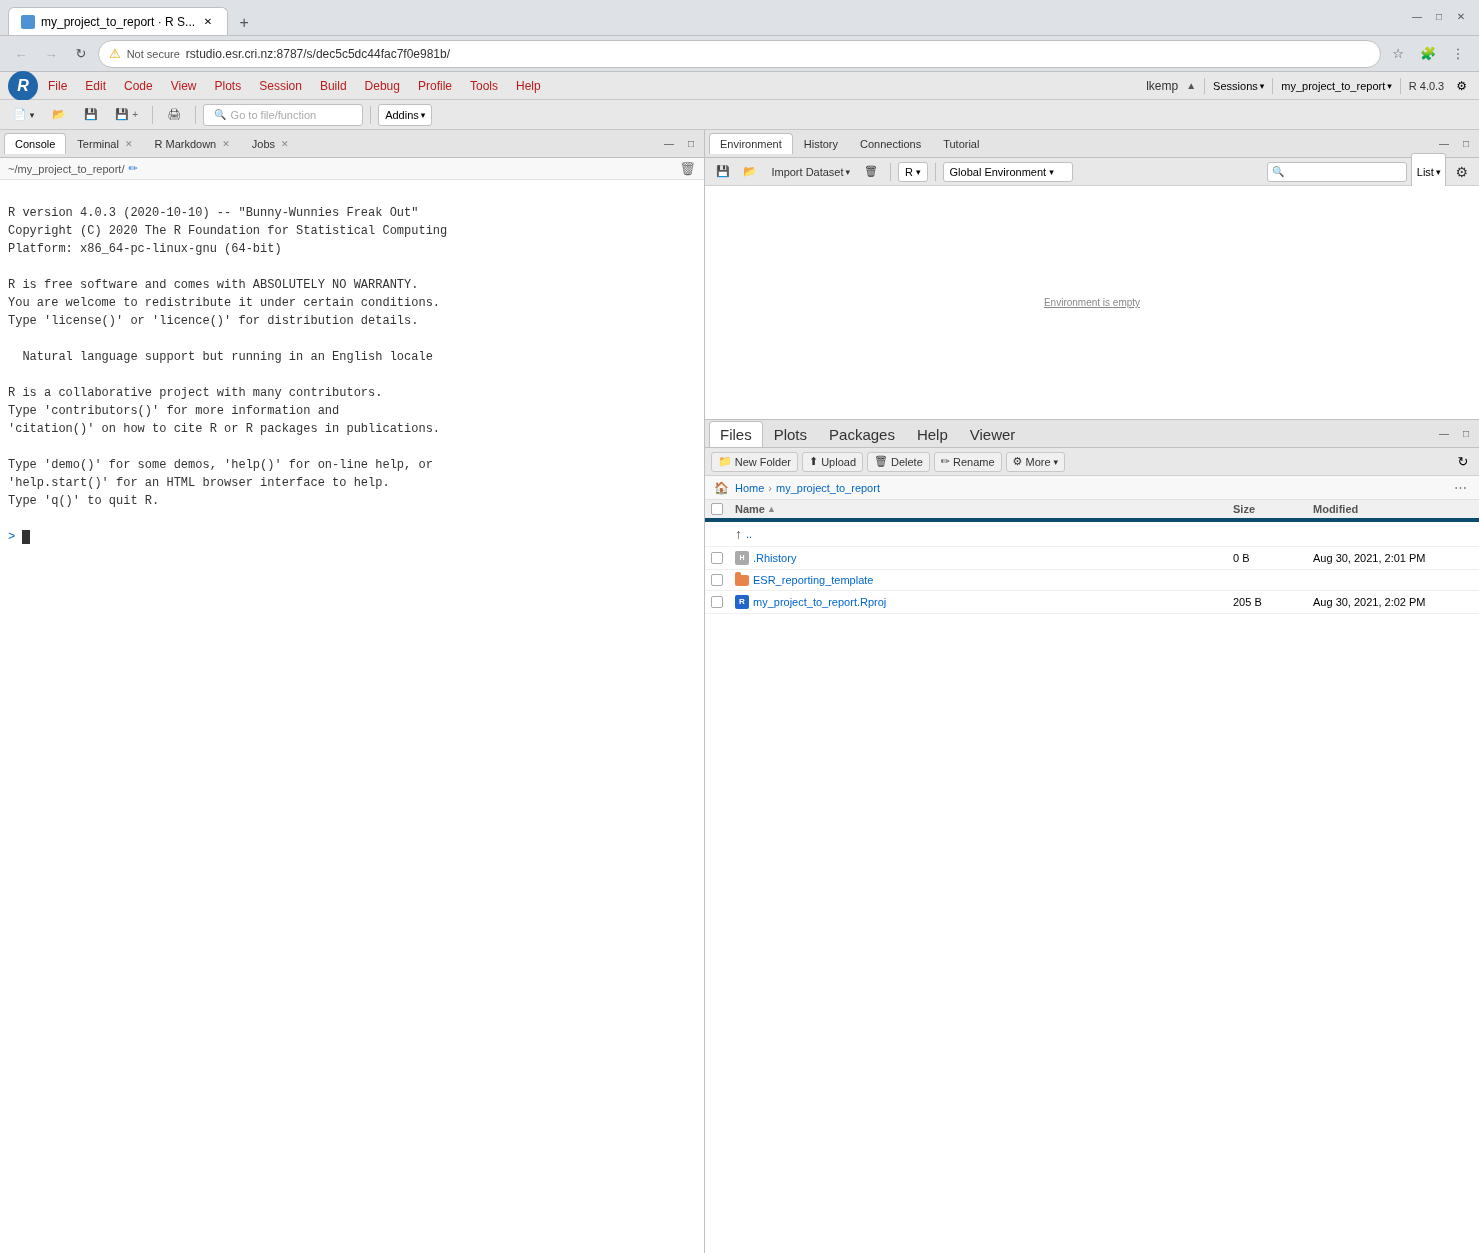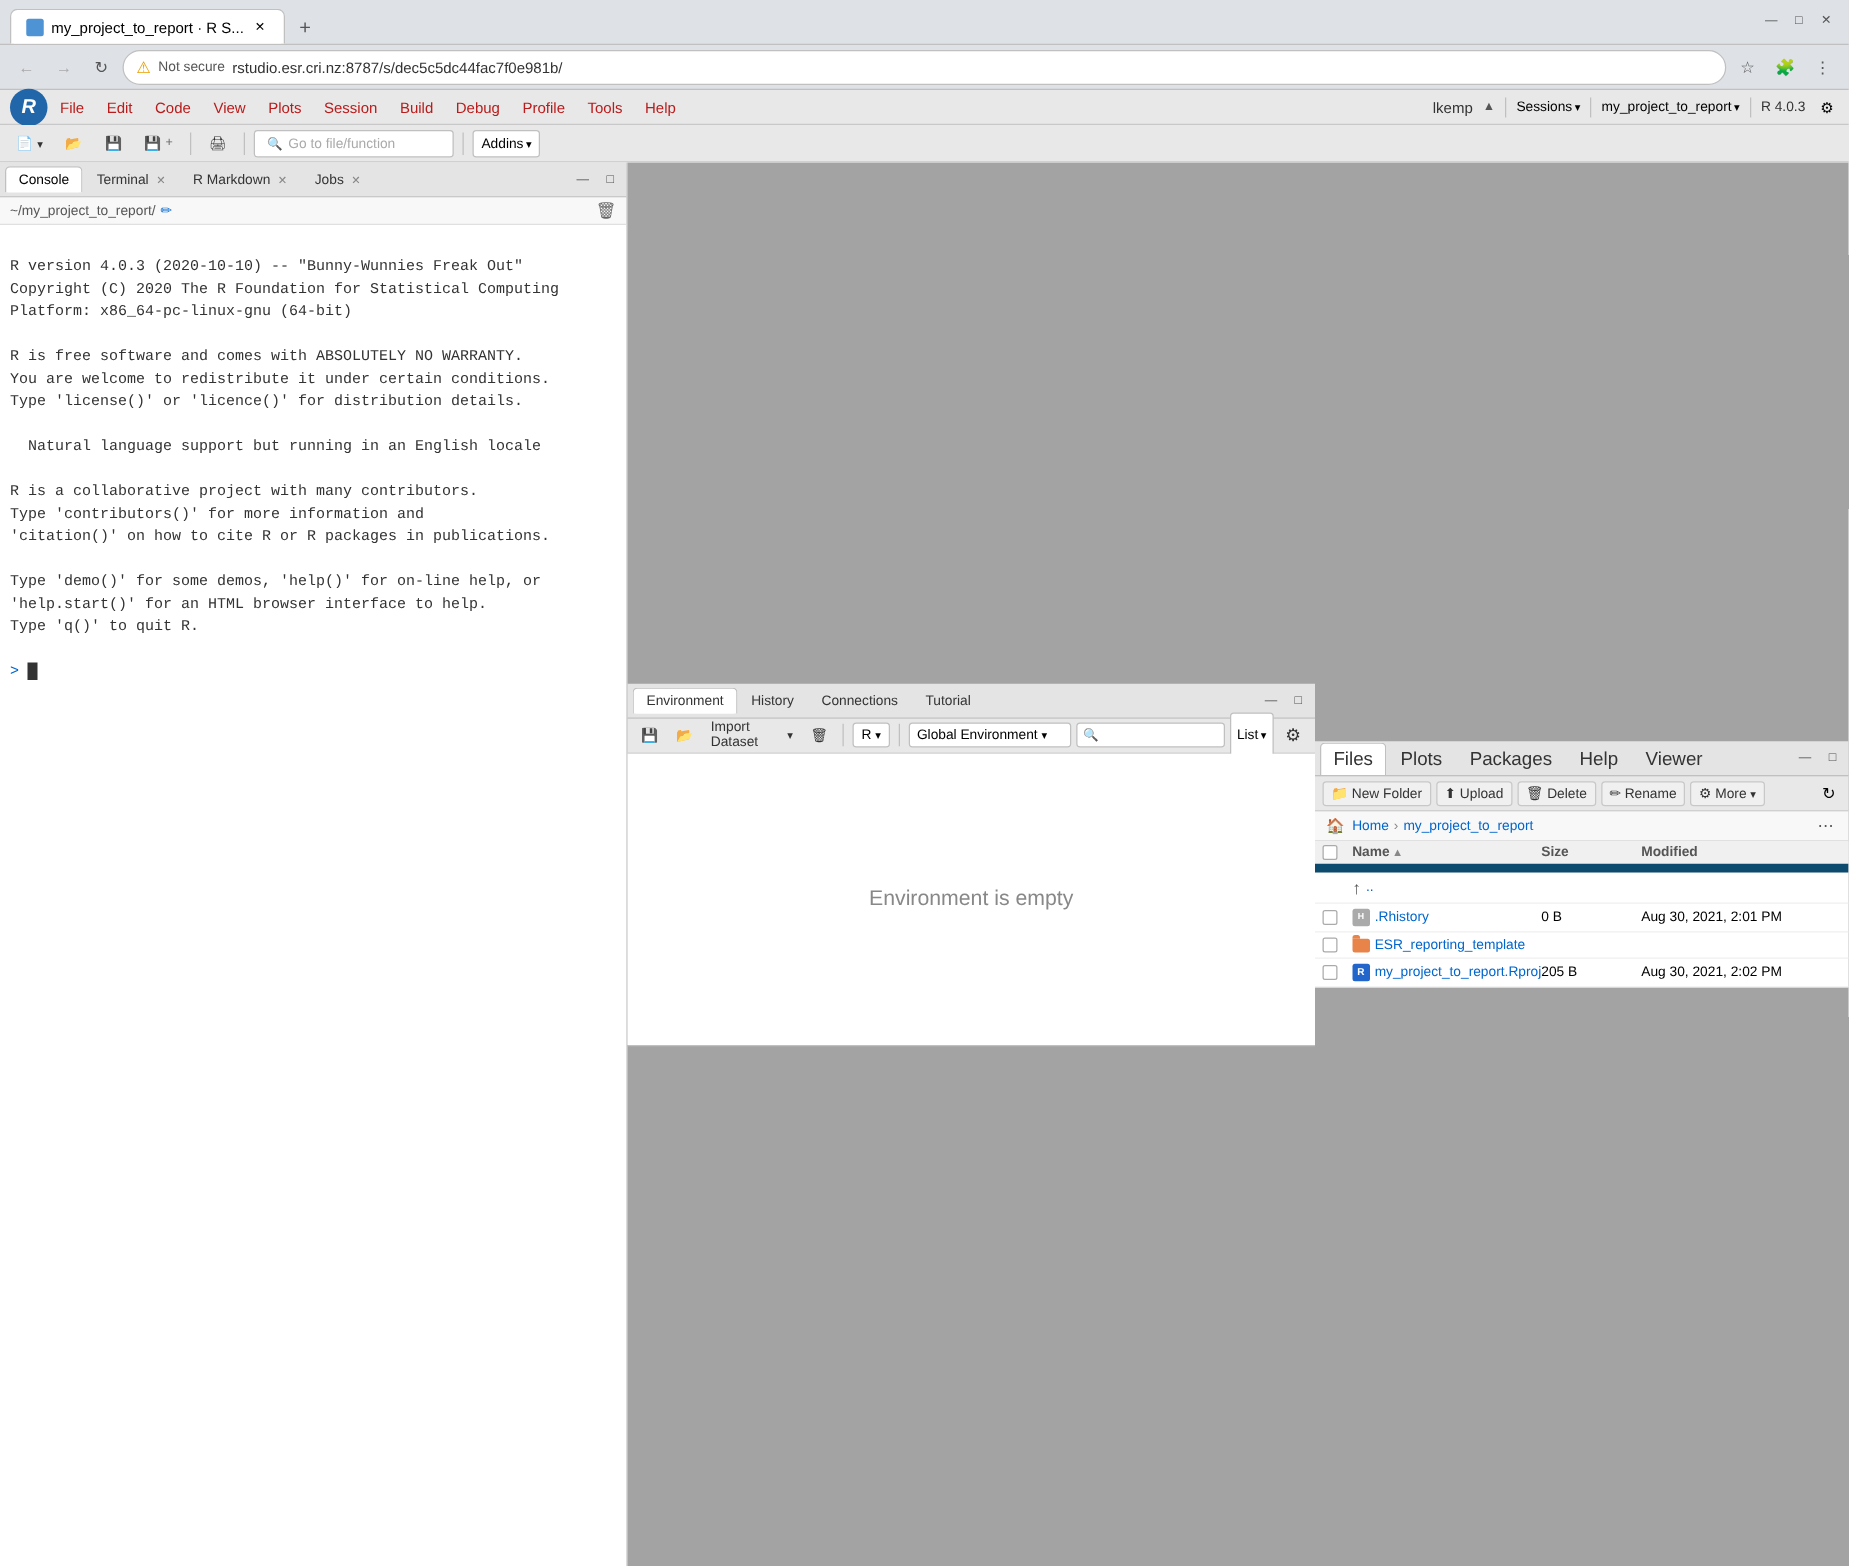--- a/index.html
+++ b/index.html
@@ -219,23 +219,22 @@
     .left-panel {
       width: 705px;
       display: flex;
       flex-direction: column;
       border-right: 1px solid #c0c0c0;
       background: #ffffff;
     }
     .right-panel {
       flex: 1;
       display: flex;
-      flex-direction: row;
-      background: #a3a3a3;
-      align-items: center;
+      flex-direction: column;
+      background: #4d7c0f;
     }
 
     
     .panel-tabs {
       display: flex;
       align-items: center;
       background: #e4e4e4;
       border-bottom: 1px solid #c0c0c0;
       padding: 0 4px;
       height: 28px;
@@ -348,21 +347,22 @@
       height: 20px;
       width: 140px;
     }
     .env-content {
       flex: 1;
       display: flex;
       align-items: center;
       justify-content: center;
       background: #fff;
       color: #888;
-      font-size: 17px;
+      font-size: 10px;
+      text-decoration: underline;
     }
 
     
     .right-bottom-panel {
       flex: 1;
       display: flex;
       flex-direction: column;
     }
     .files-toolbar {
       display: flex;
@@ -404,21 +404,21 @@
     .files-table {
       flex: 1;
       overflow-y: auto;
       background: #fff;
     }
     .files-table-header {
       display: grid;
       grid-template-columns: 24px 1fr 80px 160px;
       padding: 3px 6px;
       background: #f0f0f0;
-      border-bottom: 7px solid #0c4a6e;
+      border-bottom: 4px solid #0c4a6e;
       font-size: 11px;
       color: #555;
       font-weight: 600;
     }
     .files-table-row {
       display: grid;
       grid-template-columns: 24px 1fr 80px 160px;
       padding: 4px 6px;
       border-bottom: 1px solid #f0f0f0;
       font-size: 11px;

